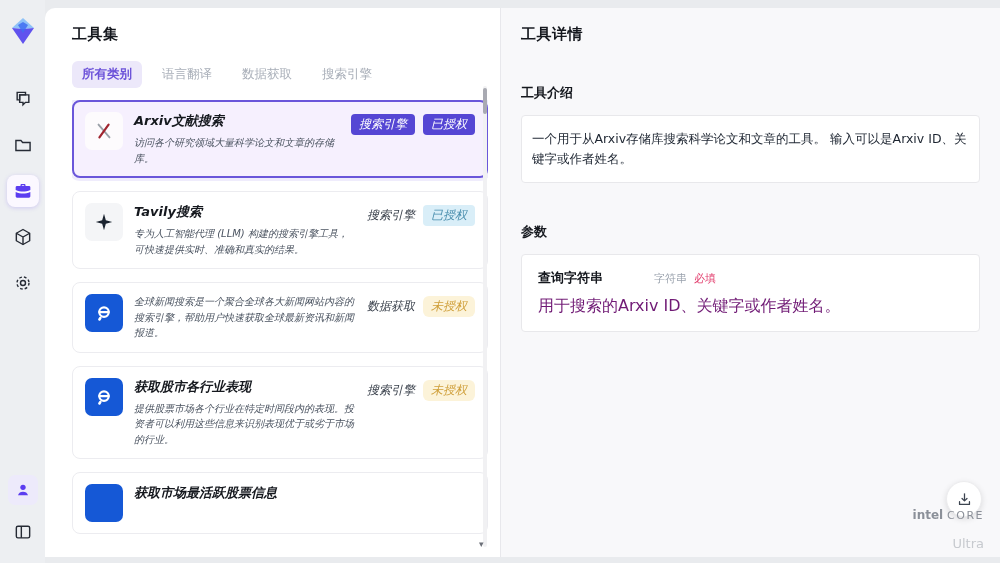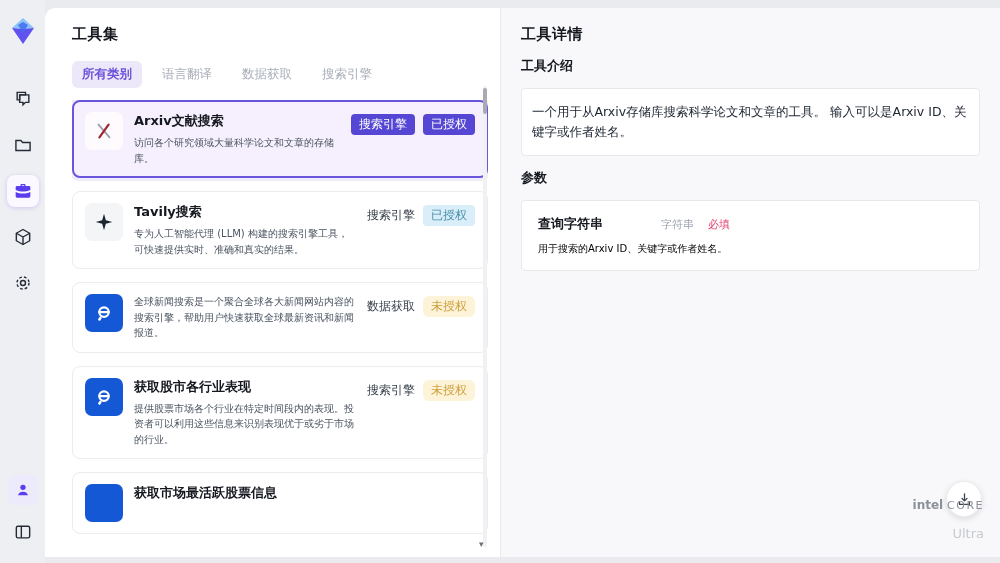--- a/index.html
+++ b/index.html
@@ -36,21 +36,21 @@
 
   
   .tabs { display:flex; gap:10px; margin-top:17px; align-items:center; }
   .tab { font-size:12.5px; color:#a8aeb8; padding:5px 10px; border-radius:6px; cursor:pointer; white-space:nowrap; }
   .tab.active { background:#ece8fa; color:#6c52d9; font-weight:bold; }
 
   
   .list { margin-top:12px; width:416px; height:462px; overflow:hidden; }
   .card {
     display:flex; gap:11px; background:#fff; border:1px solid #ececf0;
-    border-radius:8px; padding:11px 12px; margin-bottom:13px; cursor:pointer;
+    border-radius:8px; padding:11px 12px; margin-bottom:13px; cursor:pointer;font-style:italic;
   }
   .card.selected {
     border:2px solid #6a56da; background:#f6f0fe;
     box-shadow:0 0 0 3px rgba(126,100,230,.12);
     padding:10px 11px;
   }
   .card-icon {
     width:38px; height:38px; min-width:38px; border-radius:7px;
     background:#f4f5f7; display:flex; align-items:center; justify-content:center;
   }
@@ -65,40 +65,40 @@
   .pill.purple { background:#5546d4; color:#ffffff; }
   .pill.ok { background:#d9eef8; color:#4b8fae; }
   .pill.warn { background:#fcf3d9; color:#cf9f3a;border-radius:6px; }
 
   
   .vscroll { position:absolute; right:13px; top:78px; bottom:10px; width:4px; background:#f1f1f3; border-radius:2px; }
   .vscroll .thumb { position:absolute; top:2px; left:0; width:4px; height:26px; background:#a9aab2; border-radius:2px; }
   .vscroll .down-caret { position:absolute; bottom:-2px; left:-4px; font-size:9px; color:#6b6f78; }
 
   
-  .section-h { font-size:13px; font-weight:bold; margin-top:13px; }
+  .section-h { font-size:13px; font-weight:bold; margin-top:40px; }
   .info-box {
     margin-top:13px; background:#ffffff; border:1px solid #e8e8eb; border-radius:4px;
     padding:13px 10px; font-size:12.5px; color:#1c2430; line-height:1.6;
   }
   .param-box { margin-top:13px; background:#ffffff; border:1px solid #e8e8eb; border-radius:4px; padding:14px 16px; }
-  .param-head { display:flex; align-items:baseline; gap:14px; }
+  .param-head { display:flex; align-items:baseline; gap:7px; }
   .param-name { font-size:13px; font-weight:bold; color:#15181e; }
   .param-type { font-size:11px; color:#9aa2ad;margin-left:44px; }
   .param-required { font-size:11px; color:#e23d6d; }
-  .param-desc { margin-top:9px; font-size:10px; color:#000000; }
+  .param-desc { margin-top:9px; font-size:16px; color:#701a75; }
 
   
   .download-btn {
     position:absolute; right:18px; bottom:40px; width:36px; height:36px;
     background:#ffffff; border:1px solid #ececee; border-radius:50%;
     box-shadow:0 2px 6px rgba(0,0,0,.12);
     display:flex; align-items:center; justify-content:center; cursor:pointer;
   }
-  .brand { position:absolute; right:16px; bottom:16px; text-align:right; line-height:1.1; }
+  .brand { position:absolute; right:16px; bottom:6px; text-align:right; line-height:1.1; }
   .brand .row1 { font-size:12px; color:#8b9099; }
   .brand .b1 { font-weight:bold; }
   .brand .b2 { letter-spacing:1.5px; font-size:11px; text-transform:uppercase; }
   .brand .row2 { font-size:13px; color:#c7cacf; margin-top:15px; }
 </style>
 </head>
 <body>
 
 <div class="rail">
   <svg class="logo" viewBox="0 0 30 30">

